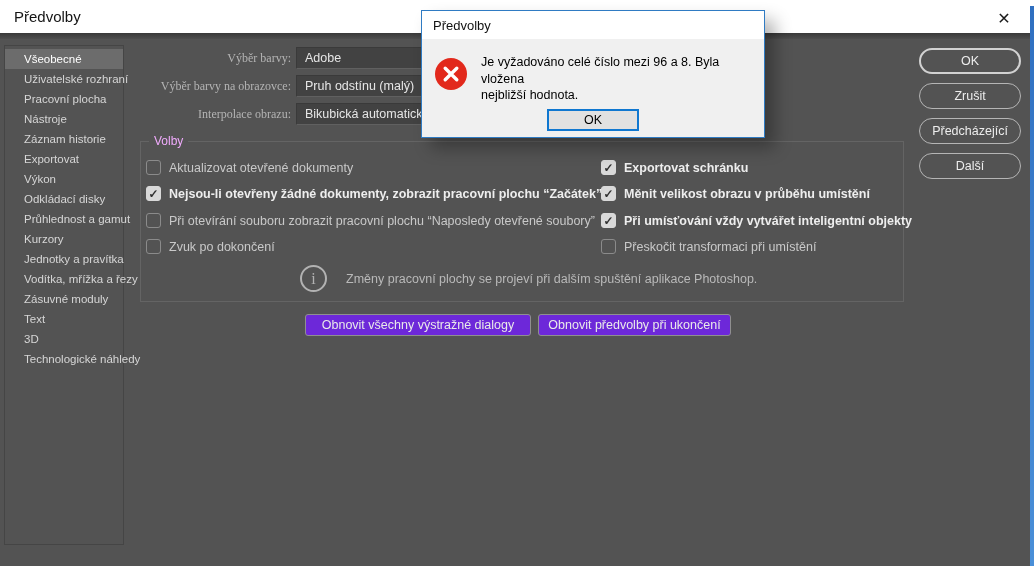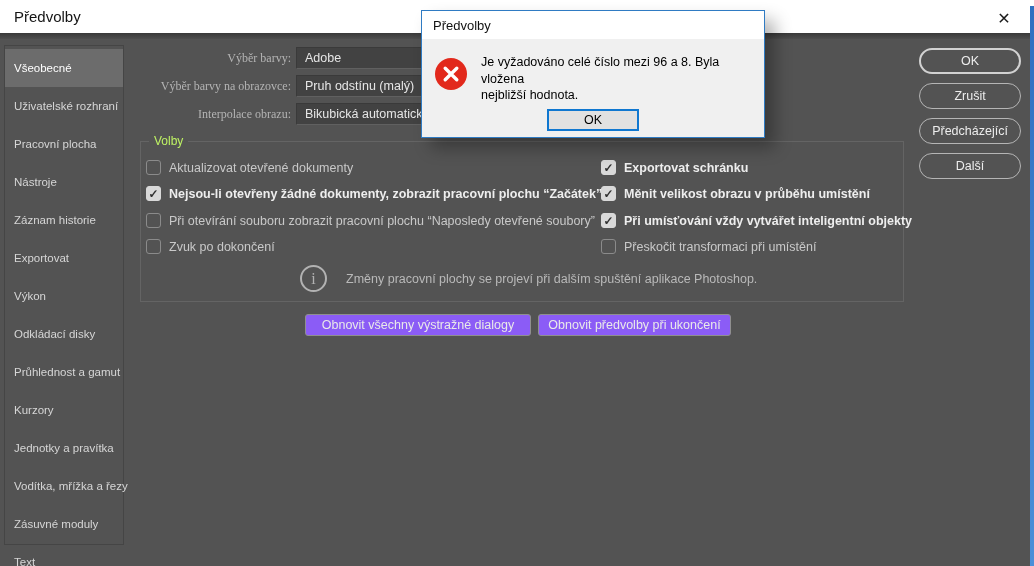--- a/index.html
+++ b/index.html
@@ -21,53 +21,53 @@
     align-items:center; justify-content:center; font-size:16px; color:#1c1c1c; cursor:default; }
 
   
   .body { position:absolute; top:33px; left:0; width:1030px; height:533px; background:#535353; }
   .body::before { content:""; position:absolute; top:0; left:0; right:0; height:6px;
     background:linear-gradient(#393939,#4e4e4e); }
 
   
   .sidebar { position:absolute; left:4px; top:45px; width:120px; height:500px;
     border:1px solid #454545; padding-top:3px; z-index:2; }
-  .side-item { height:38px; display:flex; align-items:center; padding-left:9px;
+  .side-item { height:20px; display:flex; align-items:center; padding-left:19px;
     font-size:11.5px; color:#d6d6d6; white-space:nowrap; cursor:default; }
   .side-item.selected { background:#6c6c6c; color:#ffffff; }
 
   
   .sel-row { position:absolute; left:0; display:flex; align-items:center; height:22px; z-index:1; }
   .sel-label { width:295px; text-align:right; font-size:12px; color:#b4b4b4; padding-right:4px;font-family:Liberation Serif, serif; }
   .sel-value { width:290px; height:22px; margin-left:1px; background:#424242;
     border:1px solid #3a3a3a; border-bottom-color:#606060; display:flex; align-items:center;
     padding-left:8px; font-size:12.5px; color:#e6e6e6; white-space:nowrap; overflow:hidden; }
 
   
   .group { position:absolute; left:140px; top:141px; width:764px; height:161px;
     border:1px solid #646464; z-index:1; }
   .group-title { position:absolute; top:-8px; left:8px; background:#535353; padding:0 5px;
-    font-size:12px; color:#bef264; }
+    font-size:12px; color:#f0abfc; }
   .opt-row { position:absolute; display:flex; align-items:center; gap:8px; height:17px; cursor:default; }
   .cb { width:15px; height:15px; border-radius:3px; border:1px solid #8b8b8b;
     background:transparent; position:relative; flex:none; }
   .opt-row.checked .cb { background:#d9d9d9; border-color:#d9d9d9; }
   .opt-row.checked .cb::after { content:"✓"; position:absolute; inset:-1px; display:flex;
     align-items:center; justify-content:center; color:#313131; font-size:12px; font-weight:bold; }
   .opt-label { font-size:12.5px; color:#c9c9c9; white-space:nowrap; }
   .opt-row.checked .opt-label { color:#eeeeee; font-weight:bold; }
 
   .info-row { position:absolute; left:300px; top:265px; display:flex; align-items:center;
     gap:19px; z-index:1; }
   .info-icon { width:27px; height:27px; border:2px solid #b2b2b2; border-radius:50%;
     color:#b2b2b2; display:flex; align-items:center; justify-content:center;
     font-size:16px; font-family:"Liberation Serif", serif; }
   .info-text { font-size:12.5px; color:#b9b9b9; }
 
-  .reset-btn { position:absolute; top:314px; height:22px; background:#8b5cf6;
+  .reset-btn { position:absolute; top:314px; height:22px; background:#6d28d9;
     border:1px solid #8f8f8f; border-radius:3px; color:#e9e9e9; font-size:12.5px;
     display:flex; align-items:center; justify-content:center; white-space:nowrap; cursor:default; }
 
   .action-btn { position:absolute; left:919px; width:102px; height:26px;
     border:1px solid #b5b5b5; border-radius:13px; color:#ededed; font-size:12.5px;
     display:flex; align-items:center; justify-content:center; background:transparent; cursor:default; }
   .action-btn.default { border-width:2px; border-color:#d2d2d2; }
 
   
   .dialog { position:absolute; left:421px; top:10px; width:344px; height:128px;

